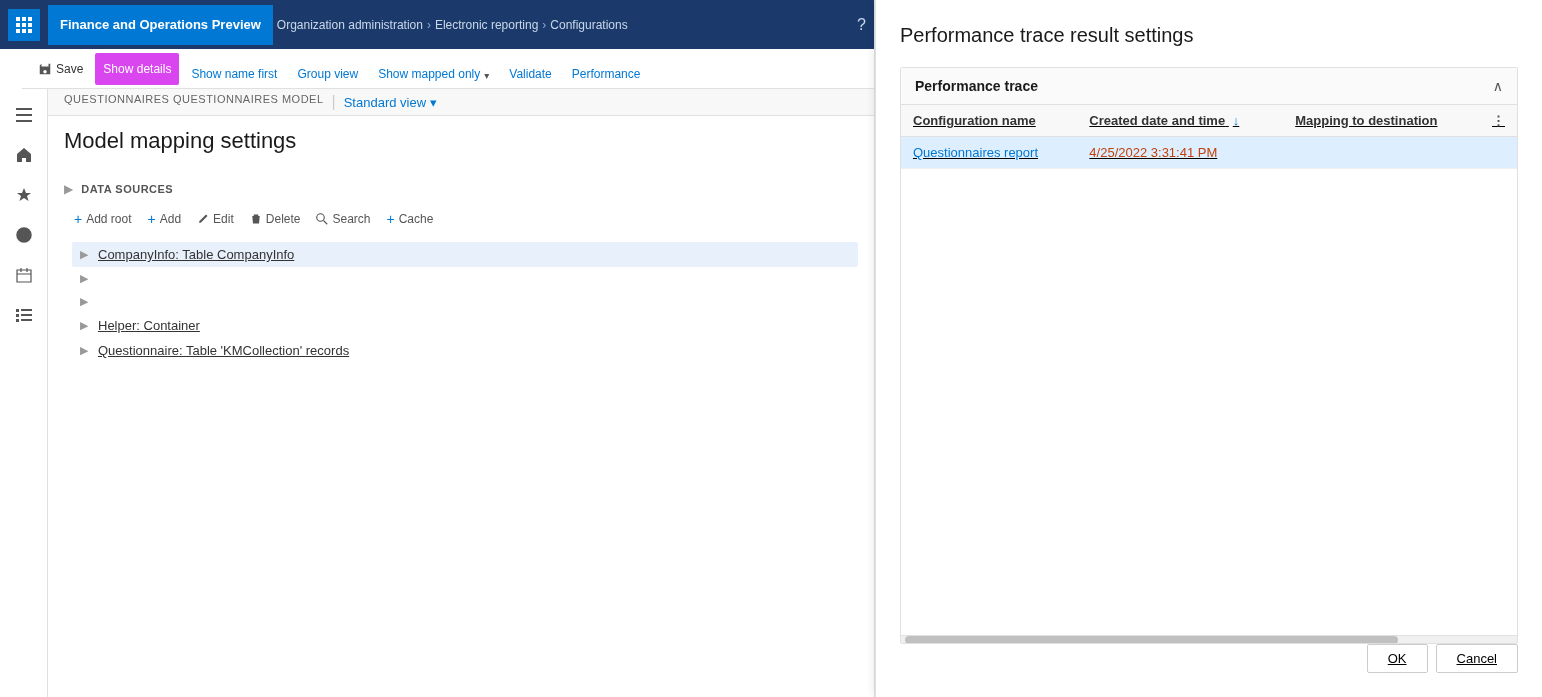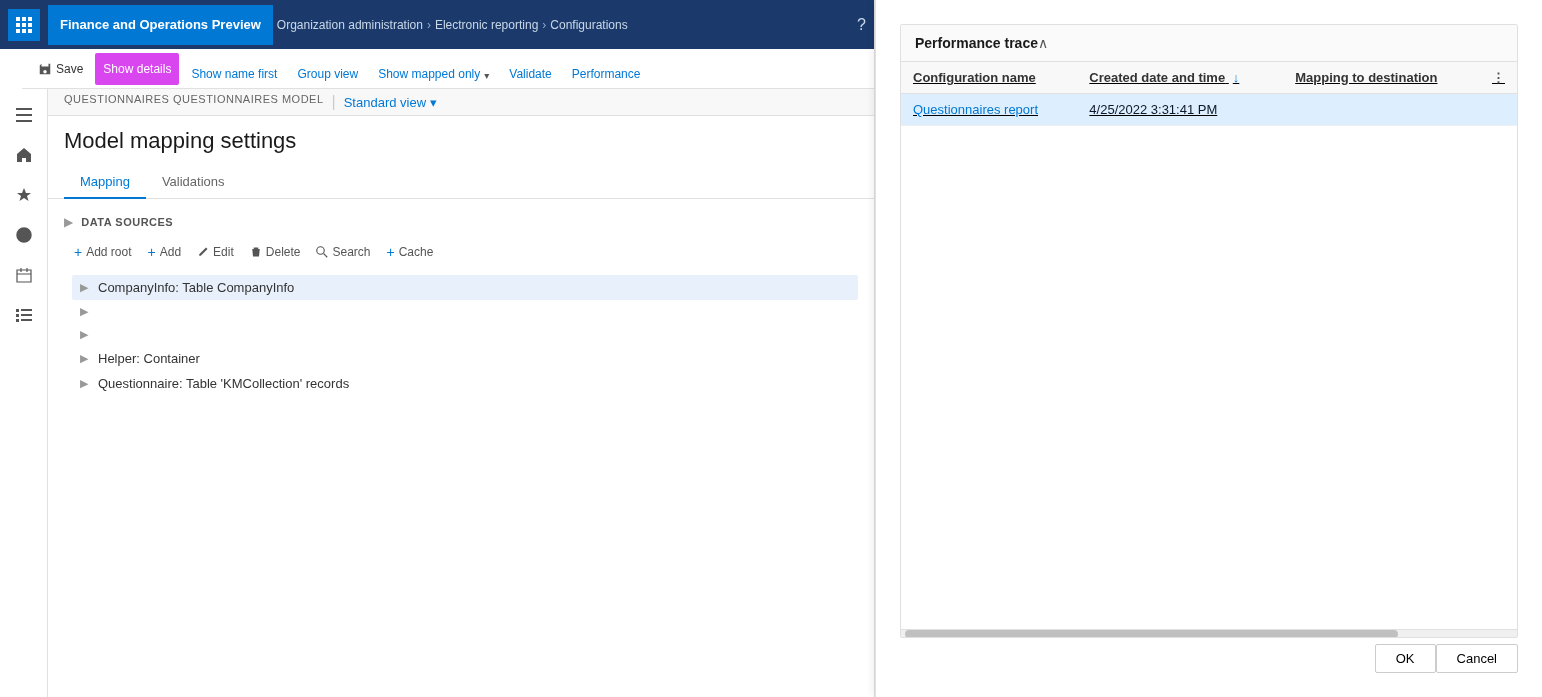--- a/index.html
+++ b/index.html
@@ -214,21 +214,21 @@
       color: #333;
       cursor: pointer;
       border-radius: 2px;
     }
     .ds-tree-item.selected { background: #e8f0fb; }
     .ds-tree-item .expand-arrow {
       color: #999;
       font-size: 11px;
       width: 12px;
     }
-    .ds-tree-item .item-text { font-size: 13px; color: #333; }
+    .ds-tree-item .item-text { font-size: 13px; color: #333; text-decoration: underline; }
 
     
     .right-panel {
       width: 667px;
       height: 697px;
       background: #fff;
       display: flex;
       flex-direction: column;
       padding: 24px;
       border-left: 1px solid #e0e0e0;
@@ -246,20 +246,21 @@
       border: 1px solid #e0e0e0;
       border-radius: 2px;
       flex: 1;
       display: flex;
       flex-direction: column;
       overflow: hidden;
     }
     .perf-section-header {
       display: flex;
       align-items: center;
+      justify-content: space-between;
       padding: 10px 14px;
       border-bottom: 1px solid #e0e0e0;
       background: #fafafa;
     }
     .perf-section-title {
       font-size: 14px;
       font-weight: 600;
       color: #1a1a1a;
     }
     .perf-section-toggle {
@@ -305,21 +306,21 @@
       position: sticky;
       top: 0;
     }
     thead th .sort-icon { color: #0078d4; margin-left: 4px; }
     tbody tr {
       border-bottom: 1px solid #f0f0f0;
     }
     tbody tr.selected { background: #ddeeff; }
     tbody td {
       padding: 8px 12px;
-      color: #0f172a;
+      color: #c2410c;
       white-space: nowrap;
     }
     tbody td.config-name { color: #0078d4; cursor: pointer; }
     .col-more { width: 24px; text-align: center; cursor: pointer; color: #555; }
 
     
     .scrollbar-track {
       height: 8px;
       background: #f0f0f0;
       border-top: 1px solid #e0e0e0;
@@ -330,22 +331,24 @@
       background: #c0c0c0;
       border-radius: 4px;
       width: 80%;
       margin-left: 4px;
     }
 
     
     .panel-footer {
       display: flex;
       justify-content: flex-end;
-      padding-top: 6px;
+      gap: 8px;
+      padding-top: 0;
       margin-top: auto;
+      text-decoration: underline;
     }
     .btn-ok {
       padding: 6px 20px;
       background: #fff;
       border: 1px solid #ccc;
       font-size: 13px;
       cursor: pointer;
       border-radius: 2px;
     }
     .btn-cancel {
@@ -496,24 +499,20 @@
         <div class="standard-view">
           <span>Standard view</span>
           <span>▾</span>
         </div>
       </div>
 
       <div class="page-header">
         <h1 class="page-title">Model mapping settings</h1>
       </div>
 
-      <div class="tab-bar">
-        <div class="tab-item active">Mapping</div>
-        <div class="tab-item">Validations</div>
-      </div>
 
       <div class="ds-panel">
 
         <div class="ds-header">
           <span class="ds-expand-icon">▶</span>
           <span class="ds-title">DATA SOURCES</span>
         </div>
 
         <div class="ds-toolbar">
           <button class="ds-btn">
@@ -568,20 +567,21 @@
             <span class="expand-arrow">▶</span>
             <span class="item-text">Questionnaire: Table 'KMCollection' records</span>
           </div>
         </div>
       </div>
     </div>
   </div>
 </div>
 
 <div class="right-panel">
+  <h2 class="panel-title">Performance trace result settings</h2>
 
   <div class="perf-section">
 
     <div class="perf-section-header">
       <span class="perf-section-title">Performance trace</span>
       <span class="perf-section-toggle">∧</span>
     </div>
 
 
     <div class="perf-table">

